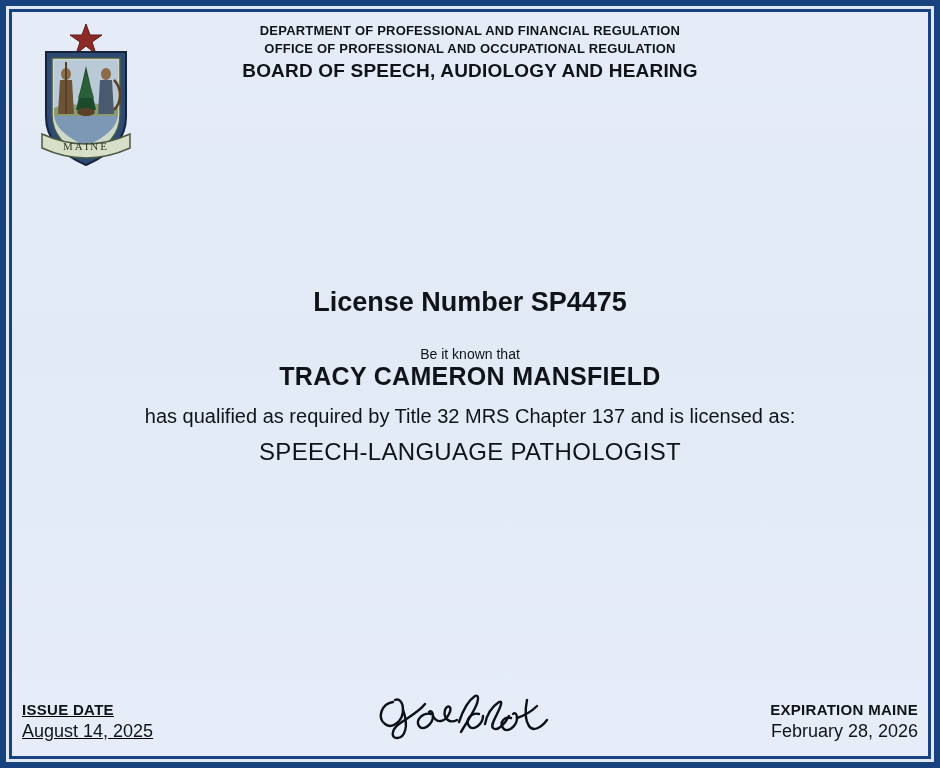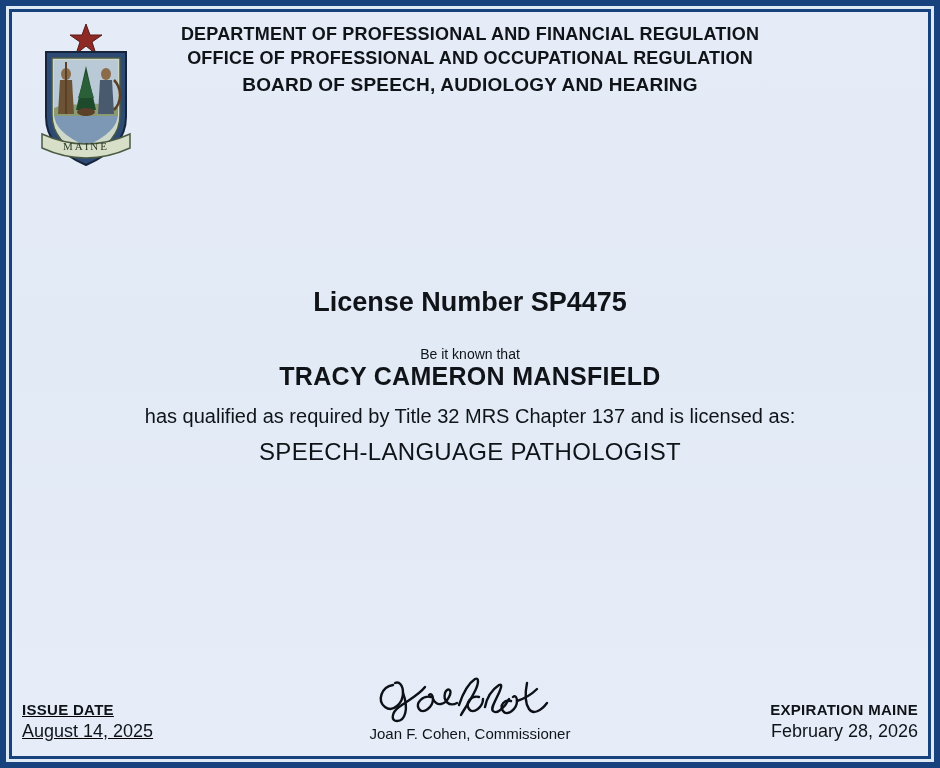--- a/index.html
+++ b/index.html
@@ -54,21 +54,21 @@
     text-align: center;
   }
   .state-title {
     font-size: 27px;
     font-weight: bold;
     color: #101418;
     letter-spacing: 0.2px;
     line-height: 1.15;
   }
   .dept-line {
-    font-size: 18px;
+    font-size: 13px;
     font-weight: bold;
     color: #101418;
     line-height: 1.35;
     letter-spacing: 0.2px;
   }
   .board-line {
     font-size: 19px;
     font-weight: bold;
     color: #101418;
     line-height: 1.35;
@@ -245,21 +245,20 @@
                 <path d="M56,22 C48,20 40,28 44,34 C48,40 58,32 58,24 C58,20 56,18 54,20"></path>
                 <path d="M58,24 C62,32 70,30 74,22 C78,14 72,12 70,18 C68,26 74,32 82,28"></path>
                 <path d="M84,30 C88,18 94,8 100,4 C104,2 104,8 100,16 C94,28 88,36 86,40"></path>
                 <path d="M104,22 C96,20 90,28 94,34 C98,40 108,32 108,24"></path>
                 <path d="M110,32 C112,22 118,14 124,10 C128,8 126,14 122,22 C118,30 116,34 118,36 C122,40 130,32 134,24"></path>
                 <path d="M136,26 C130,24 124,30 128,36 C132,42 142,34 142,26 C142,22 140,20 138,22"></path>
                 <path d="M142,26 C148,24 156,20 162,14"></path>
                 <path d="M152,8 C150,18 150,28 154,34 C158,40 166,36 172,28"></path>
               </g>
             </svg>
-            <div class="commissioner-line">Joan F. Cohen, Commissioner</div>
           </div>
 
           <div class="exp-block">
             <div class="date-label">EXPIRATION MAINE</div>
             <div class="date-value">February 28, 2026</div>
           </div>
 
         </div>
 
       </div>

